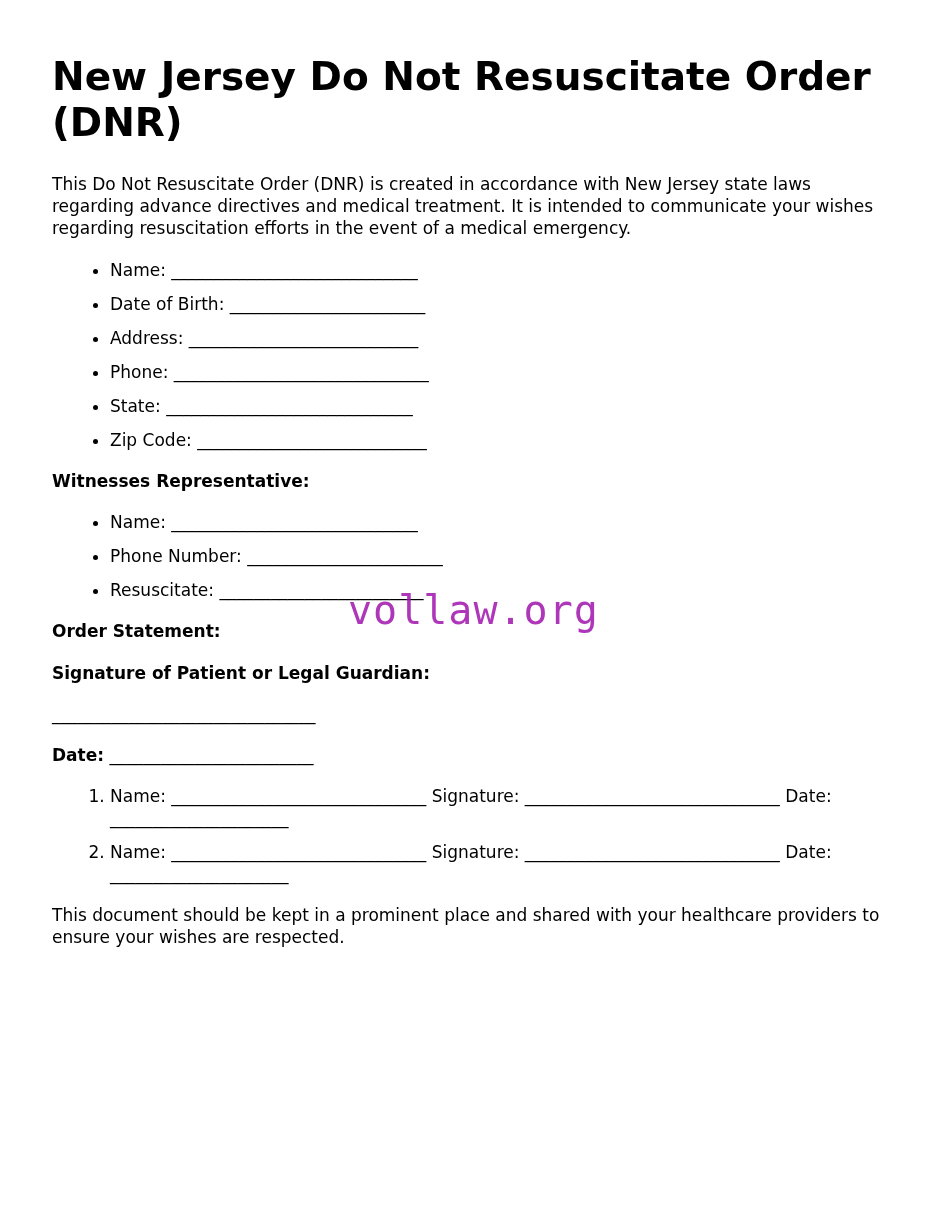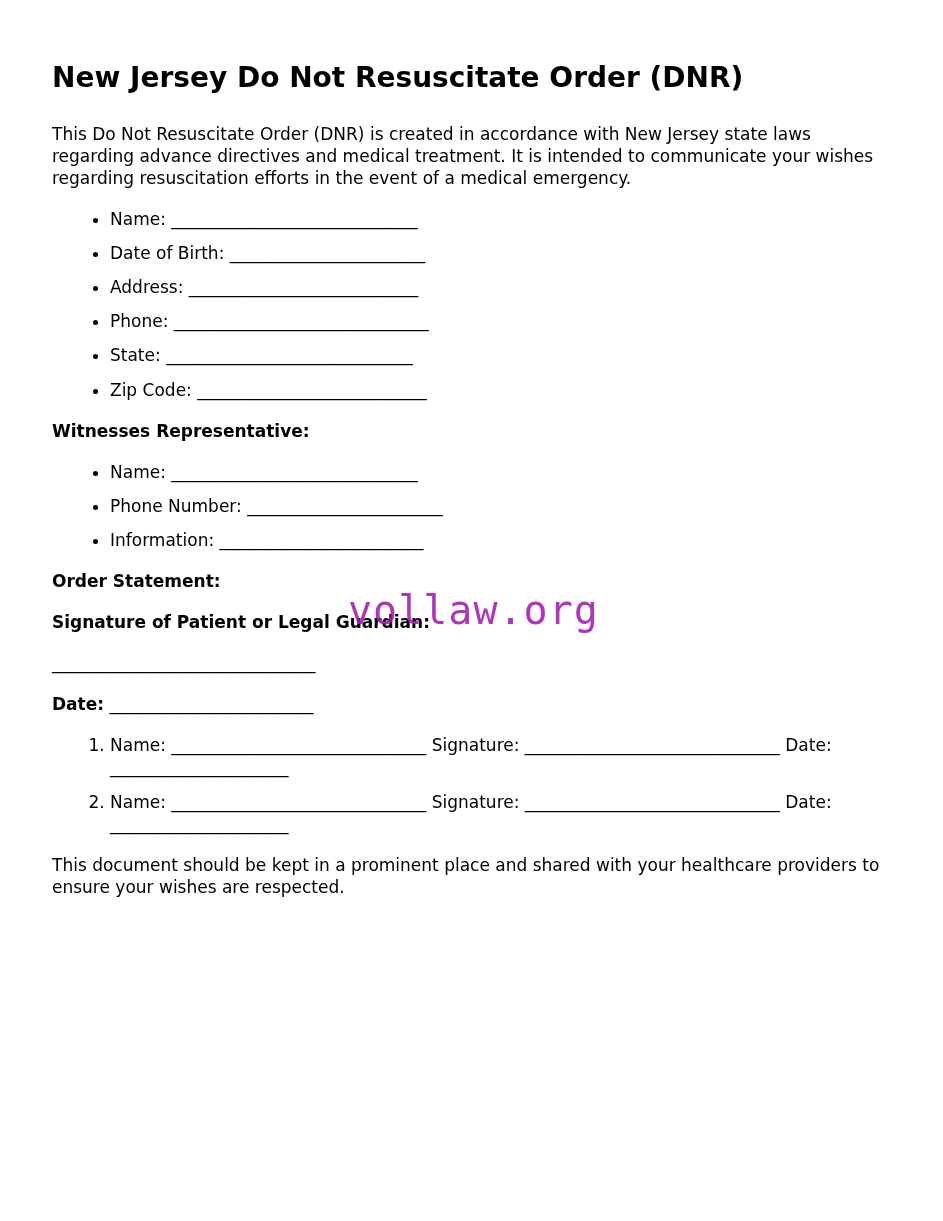--- a/index.html
+++ b/index.html
@@ -14,24 +14,24 @@
     box-sizing: border-box;
     padding: 52px 46px 0 52px;
     background: #ffffff;
     color: #000000;
     font-family: "DejaVu Sans", sans-serif;
     font-size: 17px;
     line-height: 1.3;
     overflow: hidden;
   }
   h1.doc-title {
-    font-size: 28px;
+    font-size: 39px;
     line-height: 1.17;
     font-weight: bold;
-    margin: 10px 0 28px 0;
+    margin: 2px 0 28px 0;
   }
   .page p {
     margin: 19px 0;
   }
   .section-heading {
     font-weight: bold;
   }
   .page ul, .page ol {
     margin: 19px 0;
     padding-left: 46px;
@@ -85,21 +85,21 @@
       <li><span>Phone:</span> <span class="blank">______________________________</span></li>
       <li><span>State:</span> <span class="blank">_____________________________</span></li>
       <li><span>Zip Code:</span> <span class="blank">___________________________</span></li>
     </ul>
 
     <p class="section-heading">Witnesses Representative:</p>
 
     <ul>
       <li><span>Name:</span> <span class="blank">_____________________________</span></li>
       <li><span>Phone Number:</span> <span class="blank">_______________________</span></li>
-      <li><span>Information:</span> <span class="blank">________________________</span></li>
+      <li><span>Resuscitate:</span> <span class="blank">________________________</span></li>
     </ul>
 
     <p class="section-heading">Order Statement:</p>
 
 
     <p class="section-heading">Signature of Patient or Legal Guardian:</p>
 
     <p class="sig-line"><span class="blank">_______________________________</span></p>
 
     <p><strong>Date:</strong> <span class="blank">________________________</span></p>

